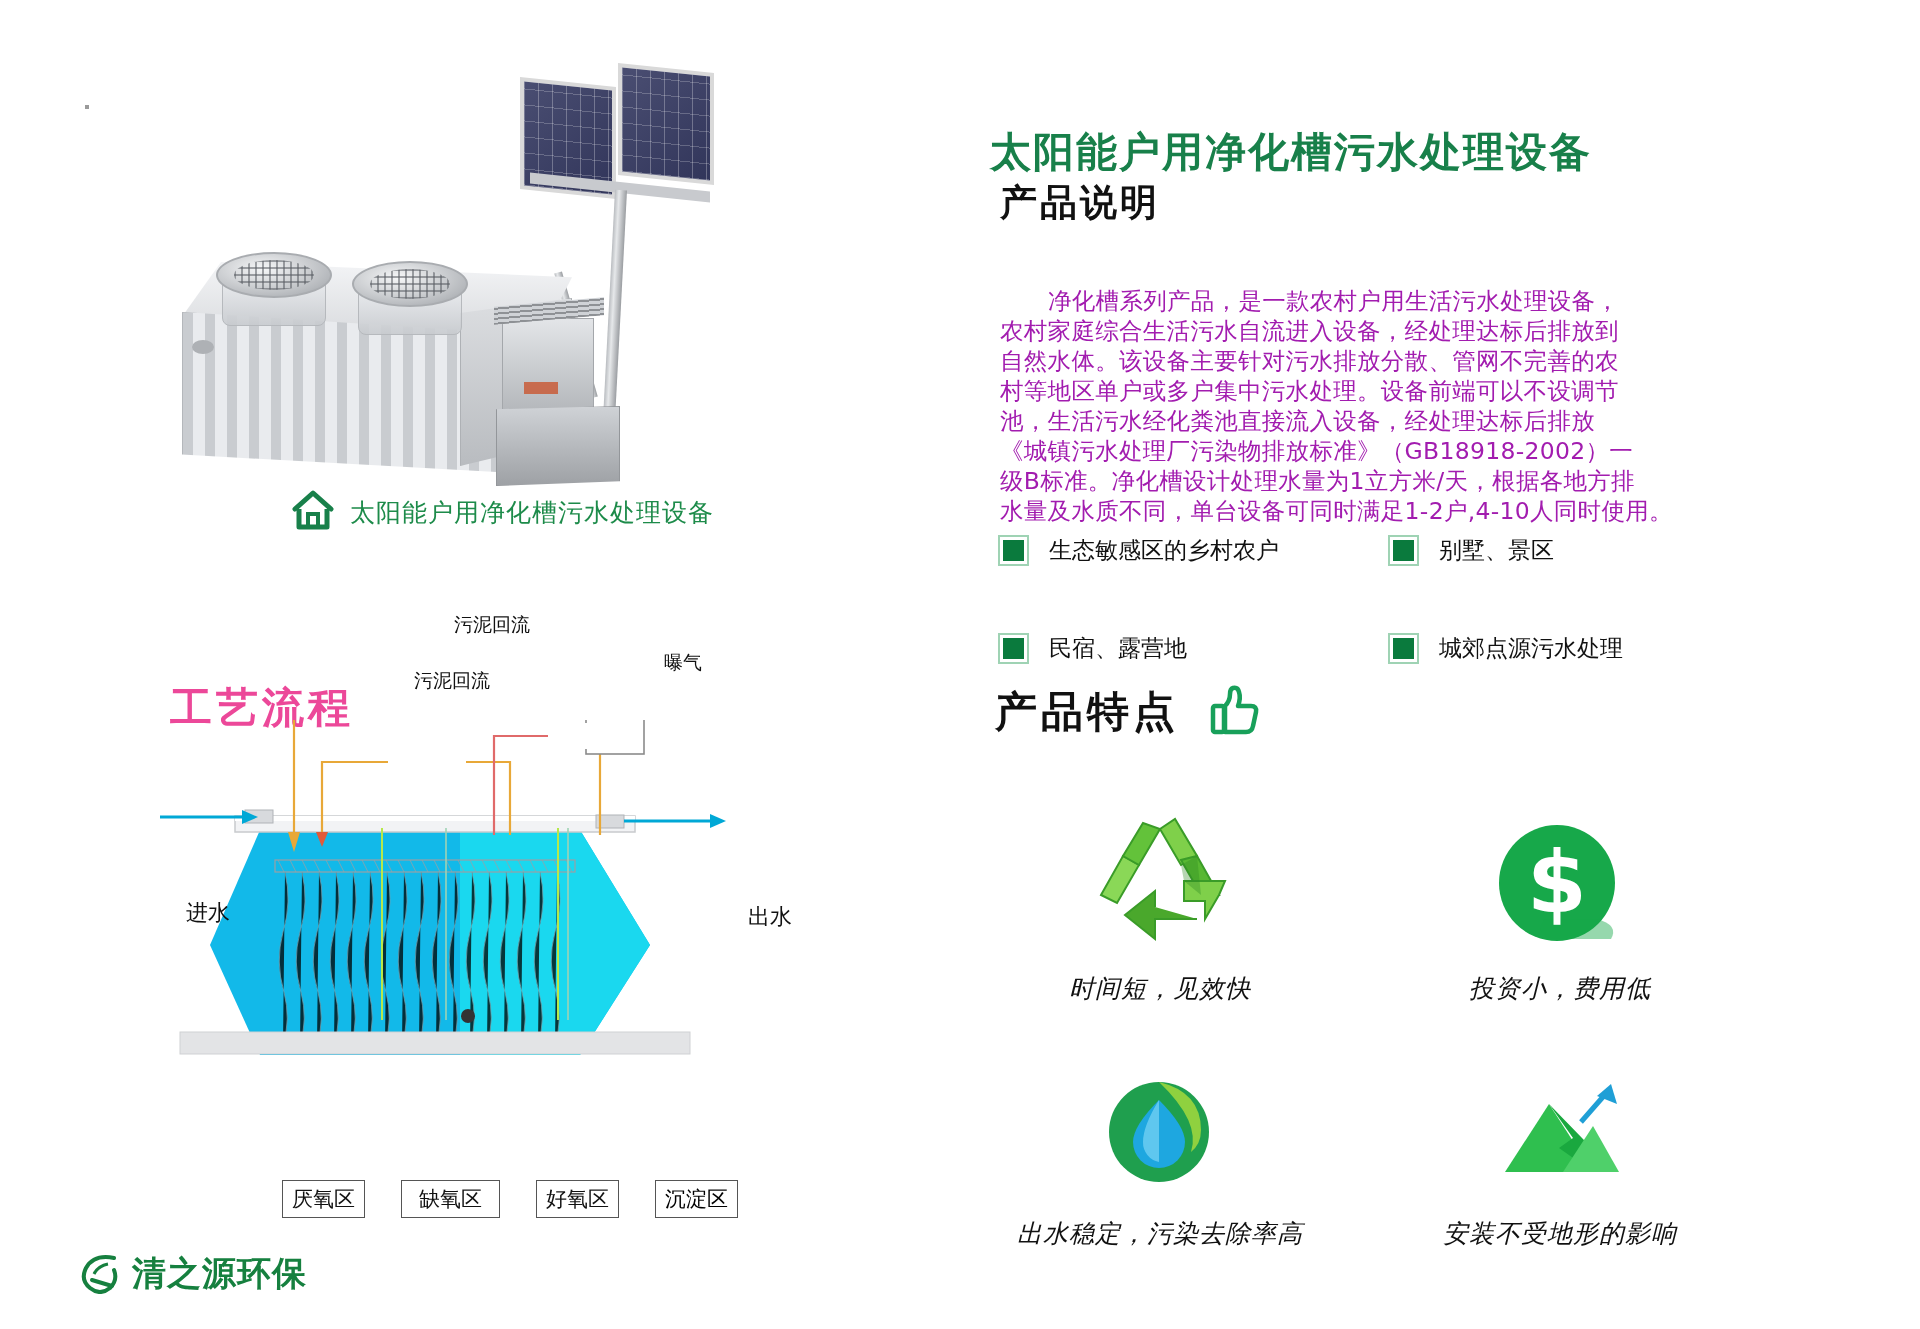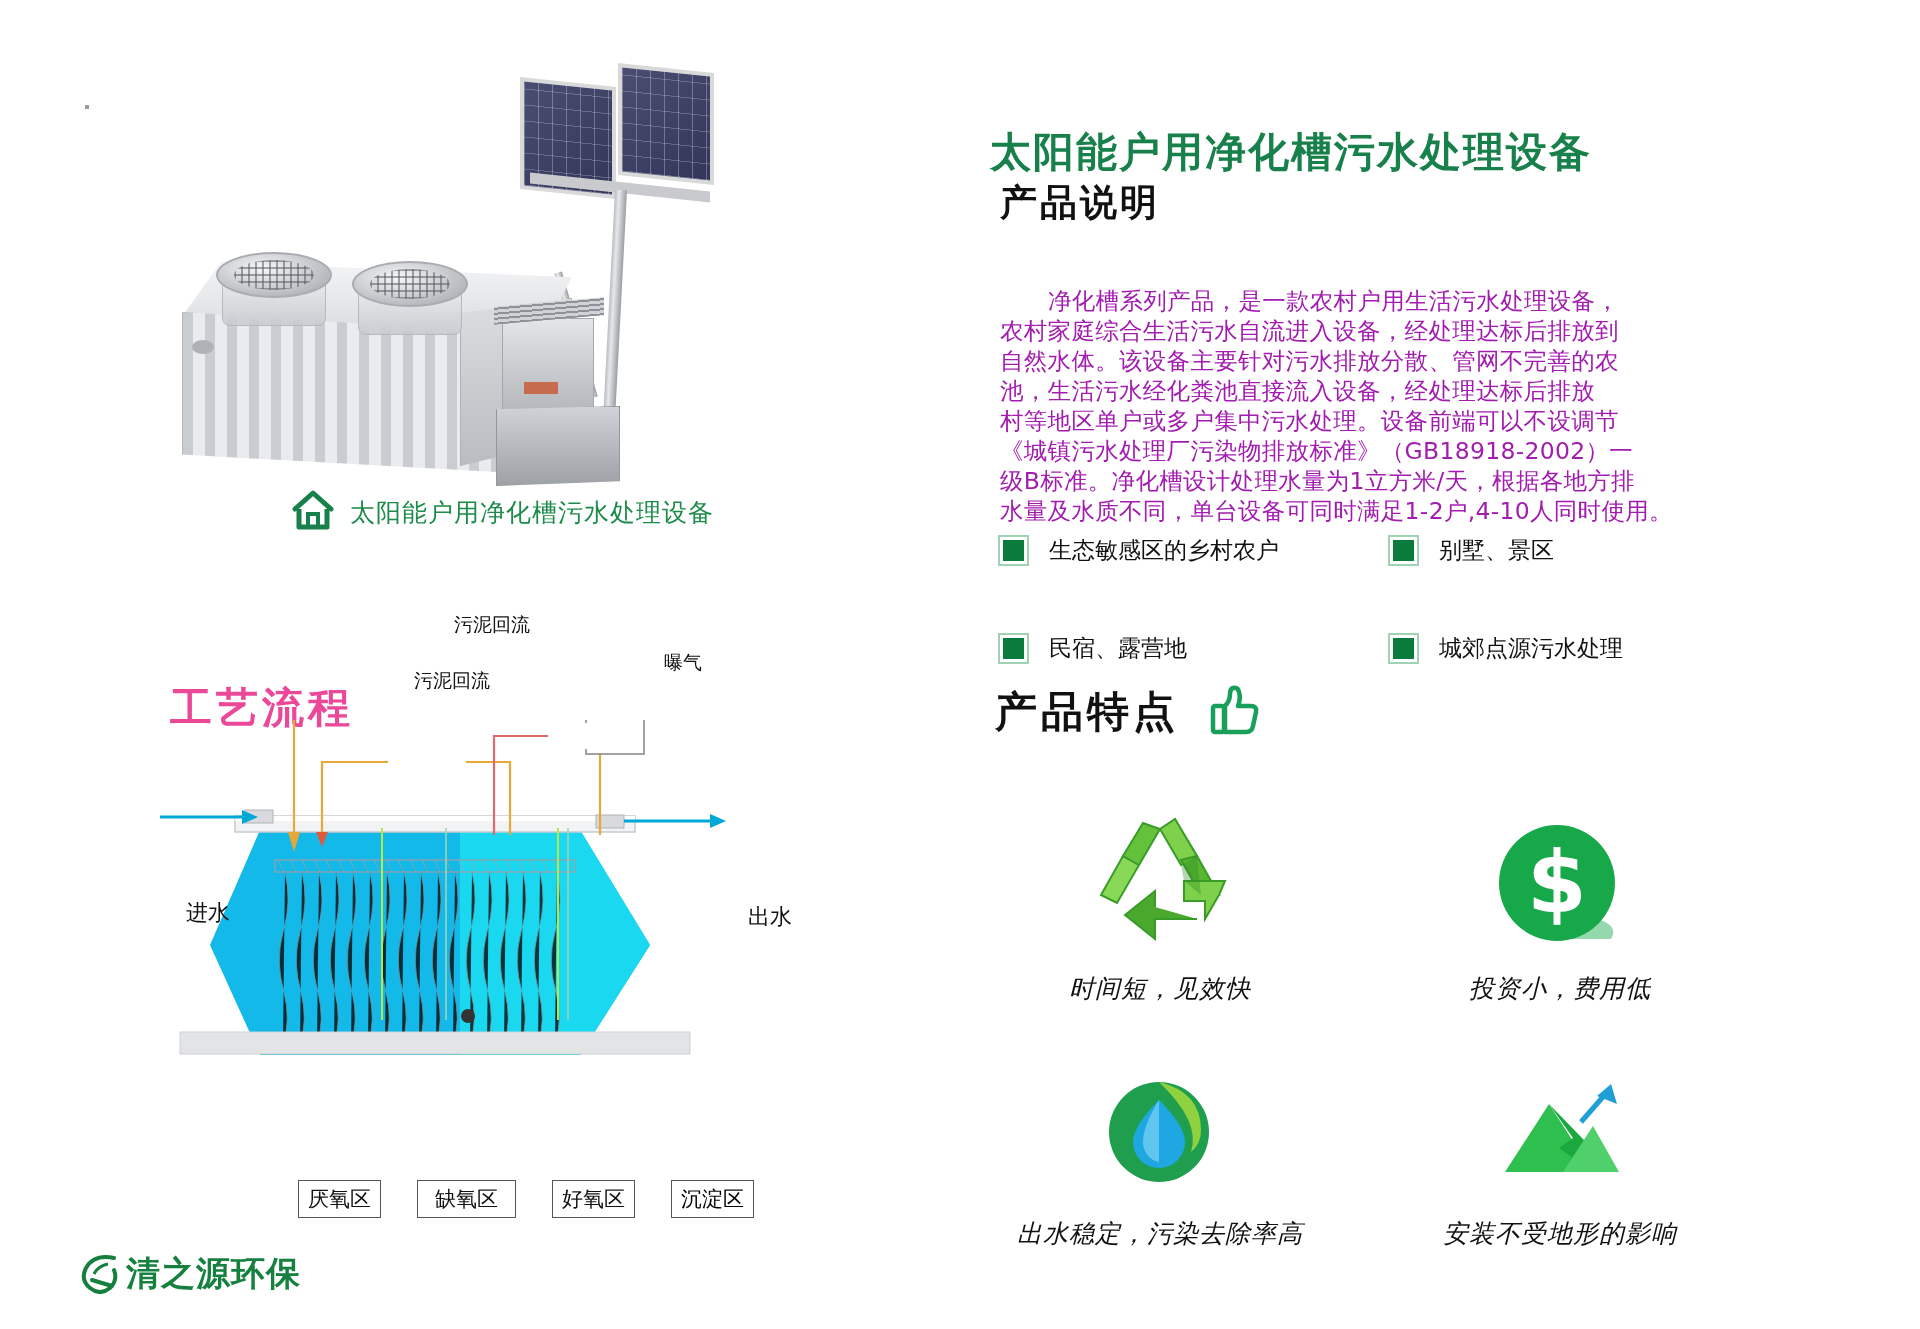--- a/index.html
+++ b/index.html
@@ -115,21 +115,21 @@
   #features-grid {
     position:absolute; left:960px; top:810px; width:800px;
     display:grid; grid-template-columns:1fr 1fr; row-gap:50px;
     text-align:center;
   }
   .feature { display:flex; flex-direction:column; align-items:center; }
   .feature .ficon { height:150px; display:flex; align-items:center; justify-content:center; }
   .feature .flabel { margin-top:12px; font-size:25px; color:#111; letter-spacing:1px; white-space:nowrap;font-style:italic; }
 
   
-  #footer-logo { position:absolute; left:78px; top:1250px; display:flex; align-items:center; gap:4px; }
+  #footer-logo { position:absolute; left:78px; top:1250px; display:flex; align-items:center; gap:10px; }
   #footer-logo .brand { color:#16803f; font-size:34px; font-weight:bold; letter-spacing:1px; }
 </style>
 </head>
 <body>
 
 <div class="page">
 
   <div id="product-photo">
 
     <div class="panel" style="left:400px; top:42px; width:96px; height:112px; transform: skewY(6deg);">
@@ -177,22 +177,22 @@
     <span class="cap-text">太阳能户用净化槽污水处理设备</span>
   </div>
 
   <div id="headline">太阳能户用净化槽污水处理设备</div>
   <div id="desc-heading">产品说明</div>
 
   <div id="desc-body">
     <div class="line first">净化槽系列产品，是一款农村户用生活污水处理设备，</div>
     <div class="line">农村家庭综合生活污水自流进入设备，经处理达标后排放到</div>
     <div class="line">自然水体。该设备主要针对污水排放分散、管网不完善的农</div>
+    <div class="line">村等地区单户或多户集中污水处理。设备前端可以不设调节</div>
     <div class="line">池，生活污水经化粪池直接流入设备，经处理达标后排放</div>
-    <div class="line">村等地区单户或多户集中污水处理。设备前端可以不设调节</div>
     <div class="line">《城镇污水处理厂污染物排放标准》（GB18918-2002）一</div>
     <div class="line">级B标准。净化槽设计处理水量为1立方米/天，根据各地方排</div>
     <div class="line">水量及水质不同，单台设备可同时满足1-2户,4-10人同时使用。</div>
   </div>
 
   <div id="apply-grid">
     <div class="apply-item">
       <span class="sq"></span>
       <span class="apply-label">生态敏感区的乡村农户</span>
     </div>
@@ -322,21 +322,21 @@
   <div style="position:absolute; left:448px; top:612px; font-size:19px; color:#111; background:#fff; padding:0 6px;">
     <span>污泥回流</span>
   </div>
   <div style="position:absolute; left:408px; top:668px; font-size:19px; color:#111; background:#fff; padding:0 6px;">
     <span>污泥回流</span>
   </div>
   <div style="position:absolute; left:658px; top:650px; font-size:19px; color:#111; background:#fff; padding:0 6px;">
     <span>曝气</span>
   </div>
 
-  <div style="position:absolute; left:298px; top:1180px; display:flex; gap:36px;">
+  <div style="position:absolute; left:282px; top:1180px; display:flex; gap:36px;">
     <span style="border:1px solid #555; padding:4px 9px; font-size:21px; color:#111;">厌氧区</span>
     <span style="border:1px solid #555; padding:4px 17px; font-size:21px; color:#111;">缺氧区</span>
     <span style="border:1px solid #555; padding:4px 9px; font-size:21px; color:#111;">好氧区</span>
     <span style="border:1px solid #555; padding:4px 9px; font-size:21px; color:#000000;">沉淀区</span>
   </div>
 
   <div id="features-heading">
     <span class="ft-title">产品特点</span>
     <span>
       <svg width="60" height="60" viewBox="0 0 60 60">

